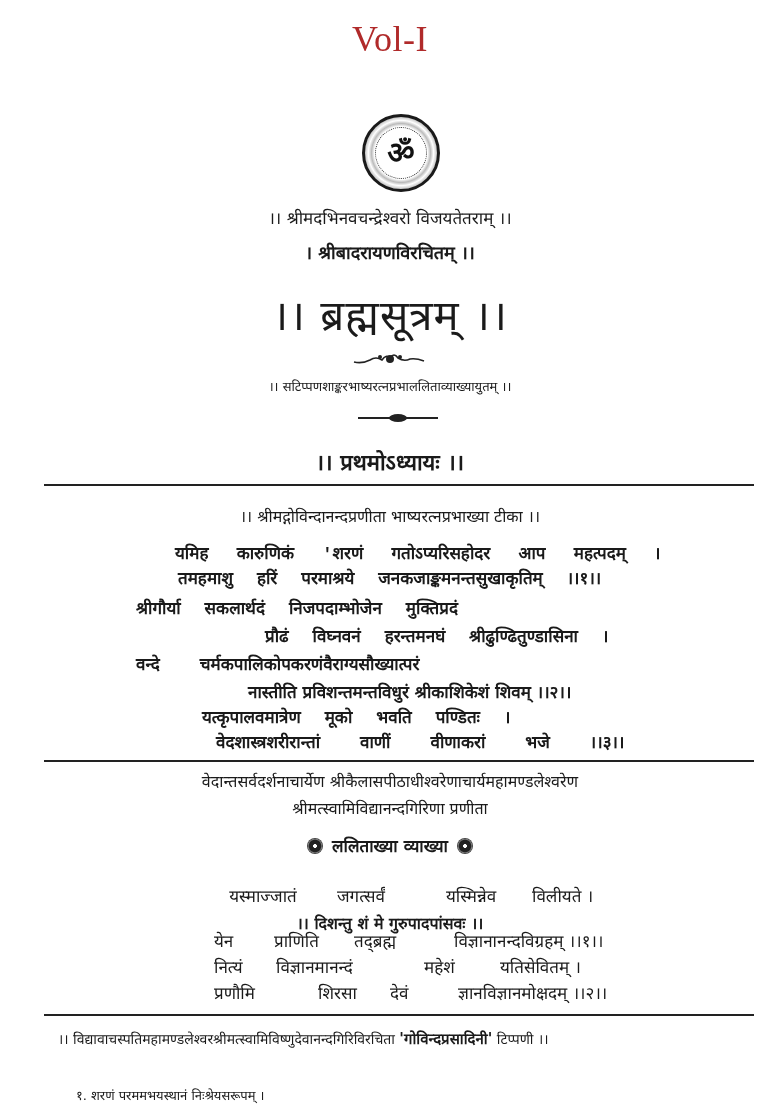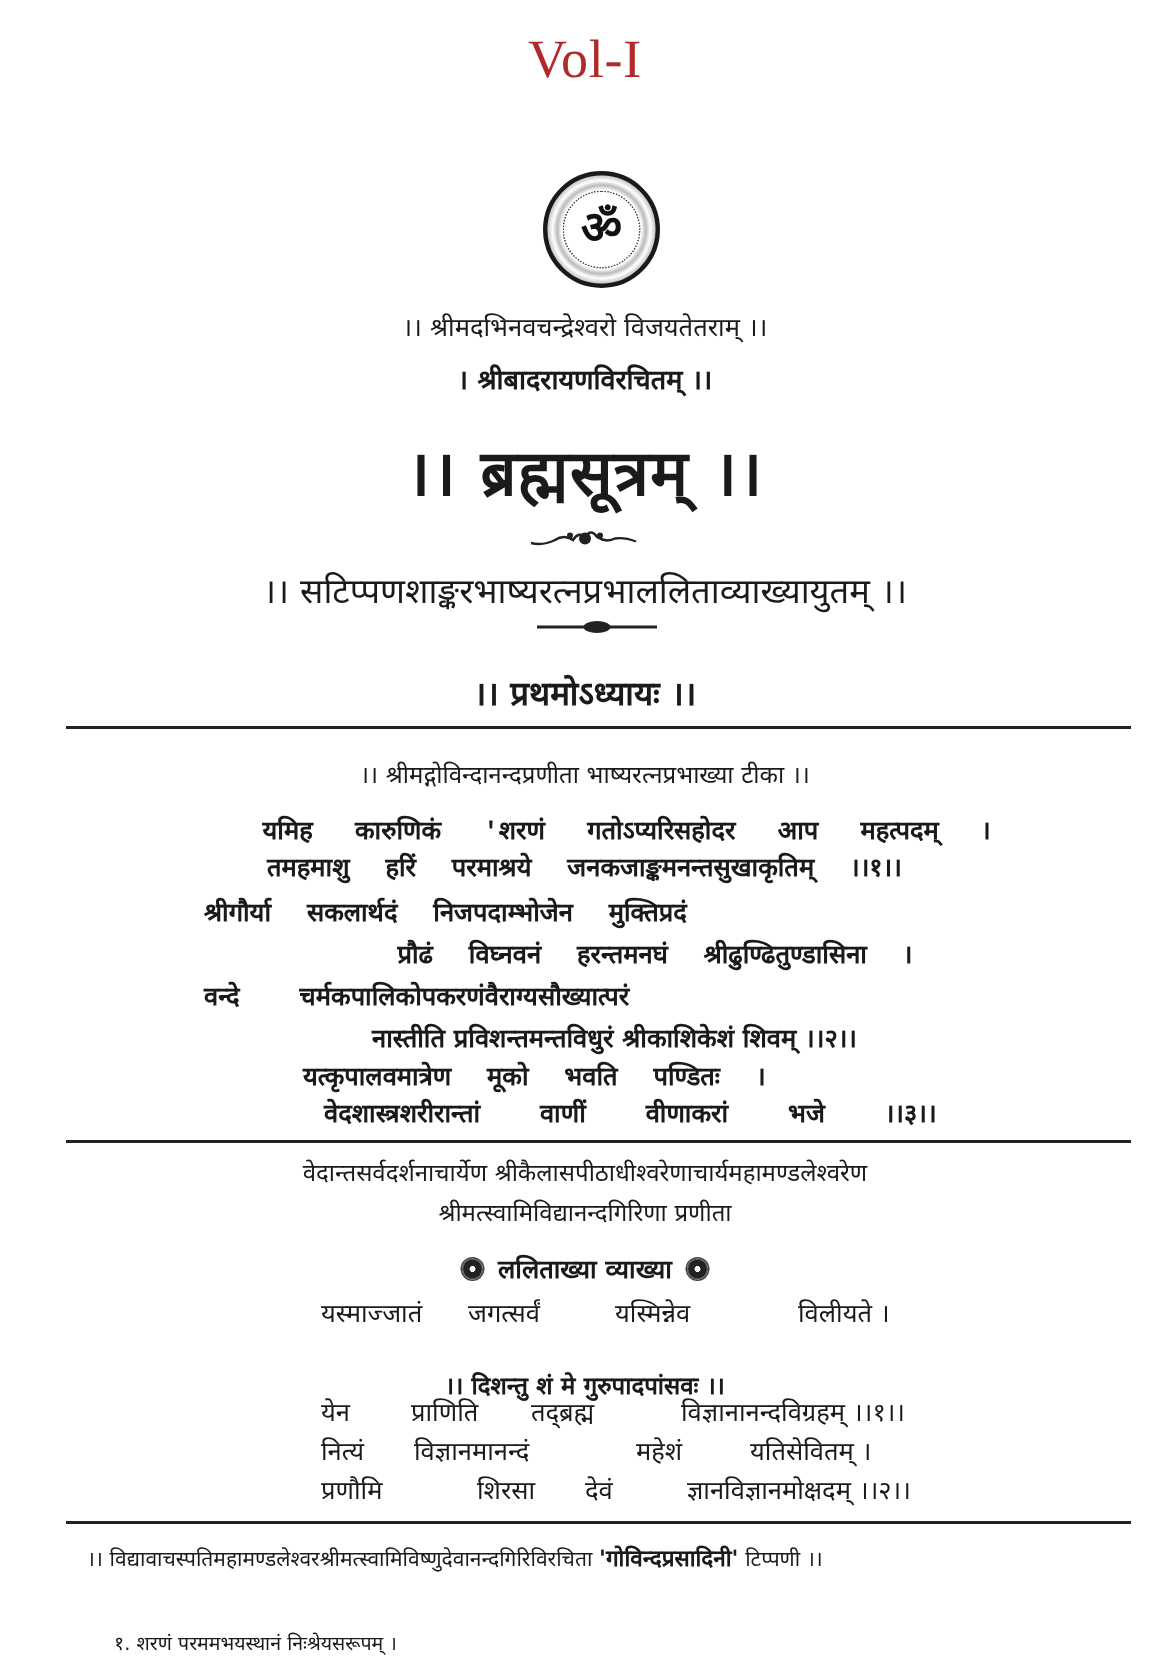--- a/index.html
+++ b/index.html
@@ -18,23 +18,23 @@
       display: flex; align-items: center; justify-content: center;
       background: radial-gradient(circle, #fff 0 44%, #ddd 45%, #fff 52%, #bbb 58%, #fff 64%, #ccc 70%, #fff 76%);
     }
     .om-inner {
       width: 50px; height: 50px; border-radius: 50%; border: 1.5px dotted #333;
       display: flex; align-items: center; justify-content: center; background: #fff;
       font-size: 30px; font-weight: bold; color: #111; line-height: 1;
     }
     .l1 { top: 206px; font-size: 17px; }
     .l2 { top: 240px; font-size: 18px; font-weight: bold; }
-    .title { top: 285px; font-size: 42px; font-weight: bold; letter-spacing: 1px; }
+    .title { top: 285px; font-size: 42px; font-weight: normal; letter-spacing: 1px; }
     .flourish { position: absolute; left: 352px; top: 350px; width: 74px; height: 16px; }
-    .l3 { top: 377px; font-size: 23px; }
+    .l3 { top: 377px; font-size: 13px; }
     .dash-orn { position: absolute; left: 356px; top: 412px; width: 84px; height: 12px; }
     .chapter { top: 446px; font-size: 22px; font-weight: bold; }
     .rule { position: absolute; left: 44px; width: 710px; height: 2px; background: #222; }
     .r1 { top: 484px; }
     .r2 { top: 760px; height: 2px; }
     .r3 { top: 1014px; height: 1.5px; }
     .t-head { top: 505px; font-size: 16px; }
     .verse { position: absolute; font-size: 17px; white-space: nowrap; font-weight: 600; }
     .v1a { left: 175px; top: 541px; font-family: Liberation Mono, monospace; }
     .v1b { left: 178px; top: 566px; }
@@ -51,21 +51,21 @@
     .author2 { top: 797px; font-size: 16px; }
     .lalita { top: 834px; font-size: 17px; font-weight: bold; }
     .rosette {
       display: inline-block; width: 14px; height: 14px; border-radius: 50%;
       background: radial-gradient(circle, #fff 0 18%, #222 22% 60%, #555 62%);
       vertical-align: -1px; margin: 0 10px;
       box-shadow: 0 0 0 1px #444;
     }
     .disantu { top: 871px; font-size: 16px; font-weight: bold; margin-top: 41px; }
     .sl { position: absolute; left: 214px; font-size: 17px; white-space: nowrap; }
-    .sl1 { top: 863px; } .sl2 { top: 929px; } .sl3 { top: 955px; } .sl4 { top: 981px; }
+    .sl1 { top: 884px; text-align: center; } .sl2 { top: 929px; } .sl3 { top: 955px; } .sl4 { top: 981px; }
     .sl .c { display: inline-block; }
     .fn-head { position: absolute; left: 58px; top: 1028px; font-size: 14px; white-space: nowrap; }
     .fn-head .bold { font-weight: bold; font-size: 15px; }
     .fn-1 { position: absolute; left: 76px; top: 1058px; font-size: 13px; white-space: nowrap; margin-top: 28px; }
   </style>
 </head>
 <body>
 
 <div class="abs vol">Vol-I</div>
 

